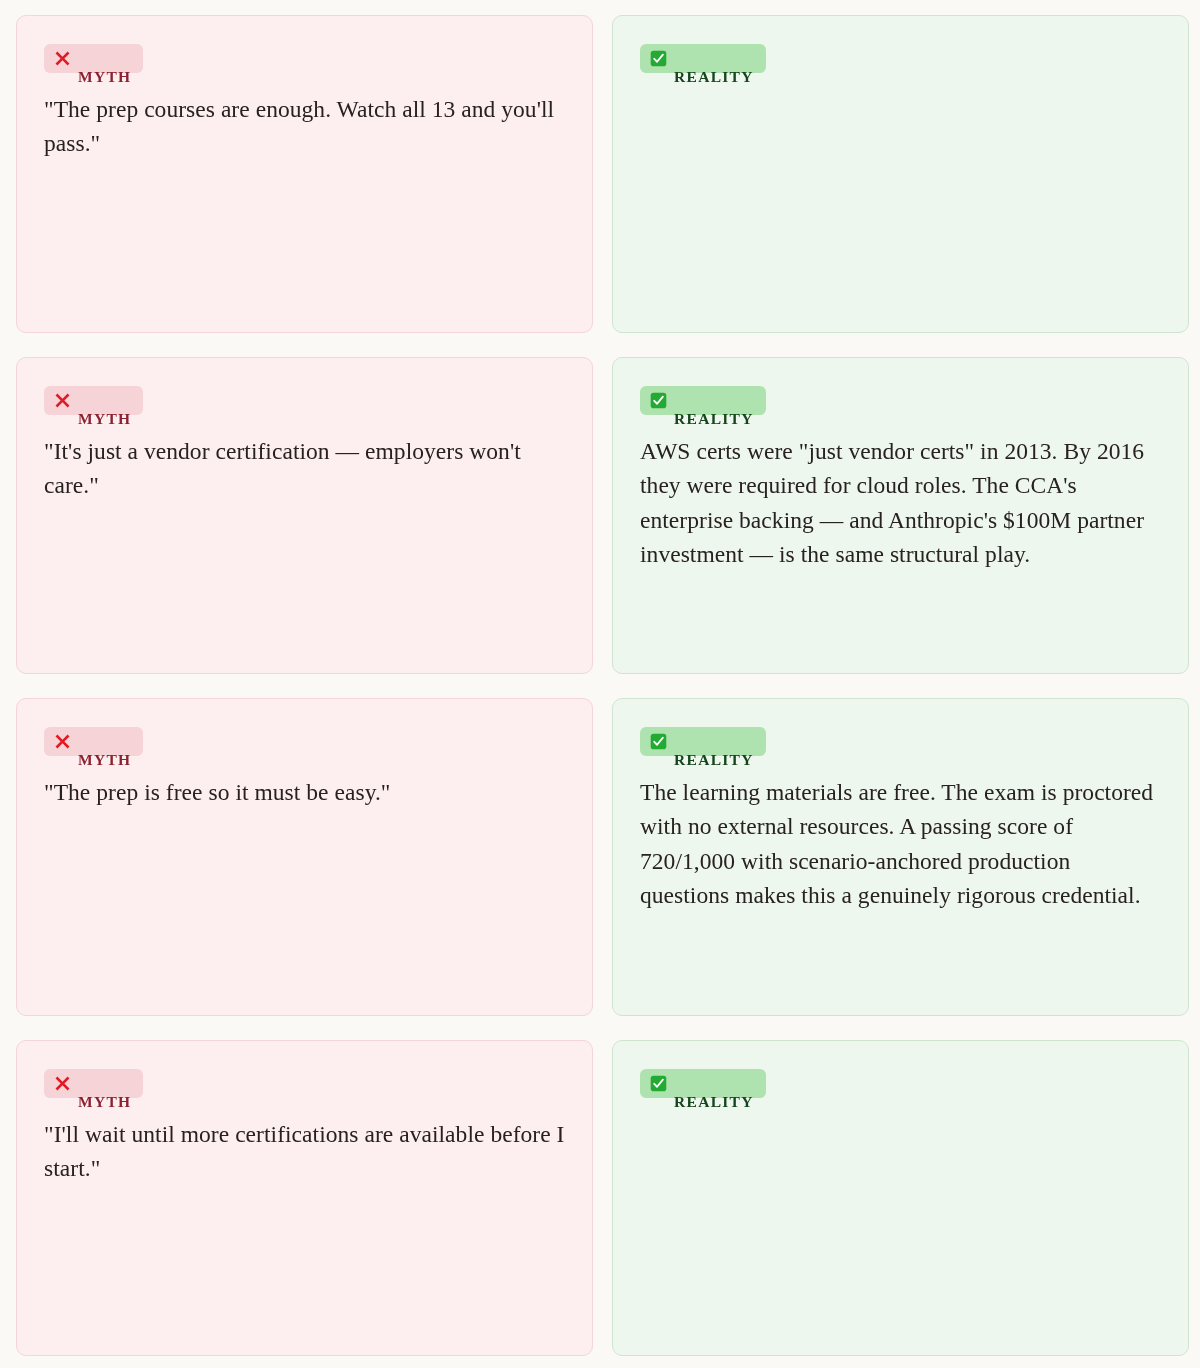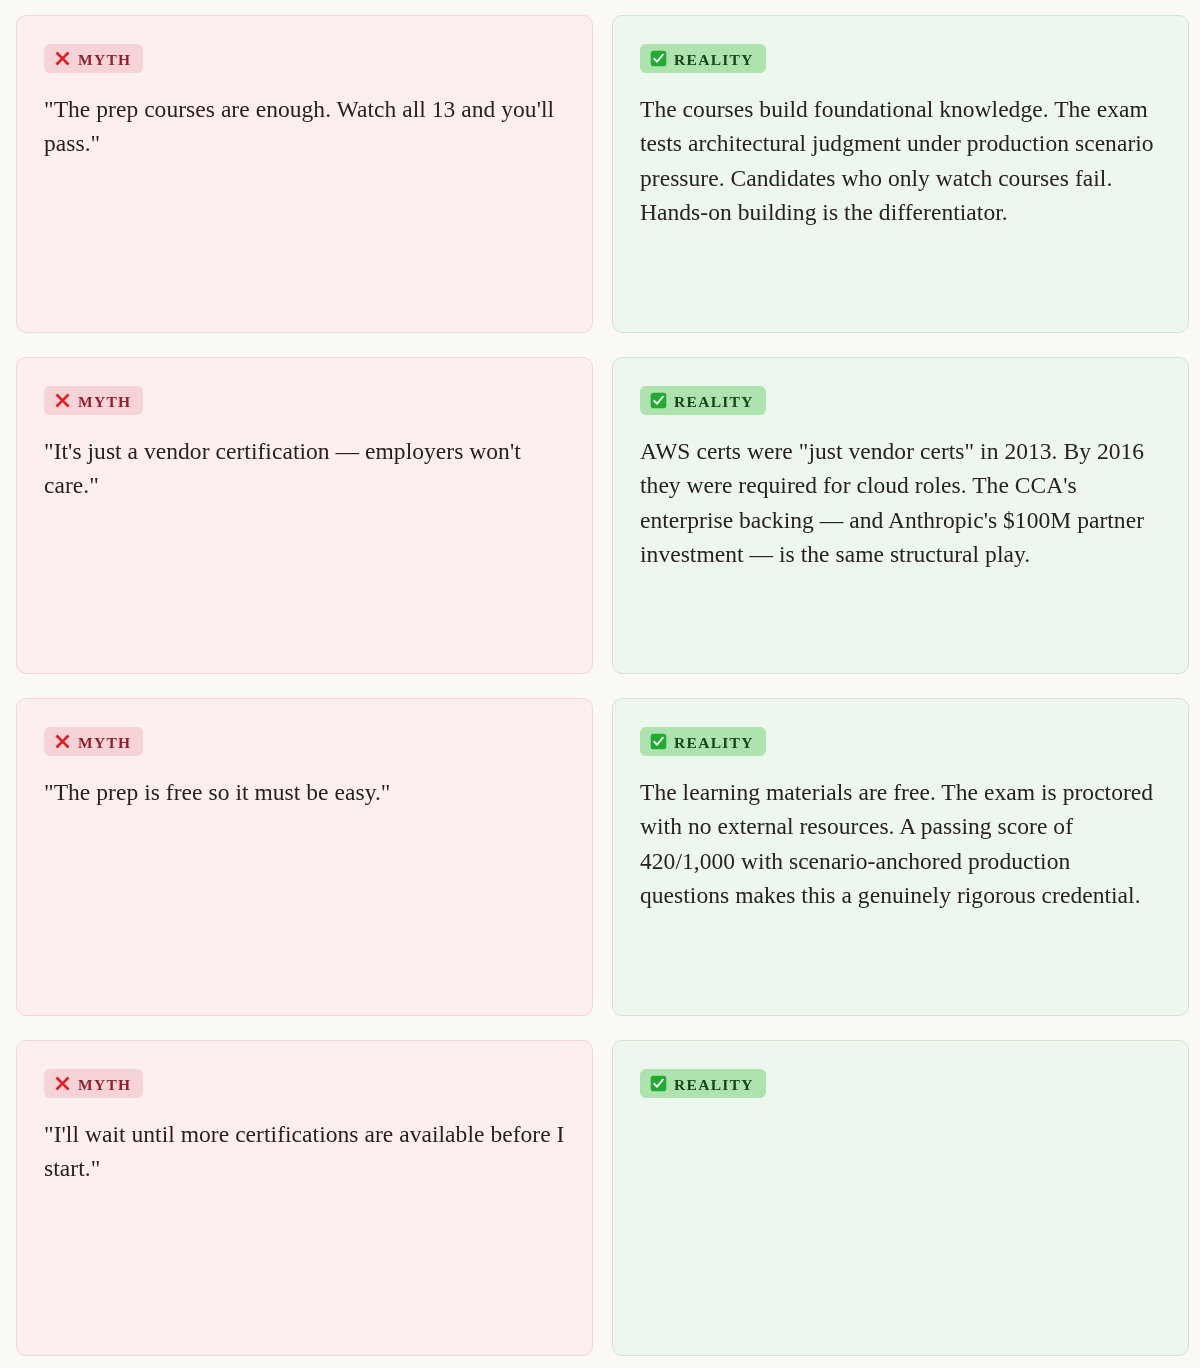--- a/index.html
+++ b/index.html
@@ -74,21 +74,21 @@
     color: #8c2230;
   }
 
   .badge.reality-badge {
     background: #aee2ae;
     color: #16451d;
   }
 
   .badge-label {
     position: relative;
-    top: 1px;
+    top: 18px;
   }
 
   .badge-icon {
     display: inline-flex;
     align-items: center;
     justify-content: center;
     line-height: 1;
   }
 
   .x-icon {
@@ -130,21 +130,20 @@
   <div class="card reality row-1">
     <span class="badge reality-badge">
       <span class="badge-icon">
         <svg class="check-icon" viewBox="0 0 24 24" aria-hidden="true">
           <rect x="1" y="1" width="22" height="22" rx="4" fill="#22aa33"></rect>
           <path d="M6 12.4 L10 16.6 L18.2 6.6" fill="none" stroke="#ffffff" stroke-width="2.6" stroke-linecap="round" stroke-linejoin="round"></path>
         </svg>
       </span>
       <span class="badge-label">REALITY</span>
     </span>
-    <p class="card-text">The courses build foundational knowledge. The exam tests architectural judgment under production scenario pressure. Candidates who only watch courses fail. Hands-on building is the differentiator.</p>
   </div>
 
   <div class="card myth row-2">
     <span class="badge myth-badge">
       <span class="badge-icon">
         <svg class="x-icon" viewBox="0 0 24 24" aria-hidden="true">
           <path d="M4.8 2.2 L12 9.4 L19.2 2.2 L21.8 4.8 L14.6 12 L21.8 19.2 L19.2 21.8 L12 14.6 L4.8 21.8 L2.2 19.2 L9.4 12 L2.2 4.8 Z" fill="#e01b24"></path>
         </svg>
       </span>
       <span class="badge-label">MYTH</span>
@@ -180,21 +179,21 @@
   <div class="card reality row-3">
     <span class="badge reality-badge">
       <span class="badge-icon">
         <svg class="check-icon" viewBox="0 0 24 24" aria-hidden="true">
           <rect x="1" y="1" width="22" height="22" rx="4" fill="#22aa33"></rect>
           <path d="M6 12.4 L10 16.6 L18.2 6.6" fill="none" stroke="#ffffff" stroke-width="2.6" stroke-linecap="round" stroke-linejoin="round"></path>
         </svg>
       </span>
       <span class="badge-label">REALITY</span>
     </span>
-    <p class="card-text">The learning materials are free. The exam is proctored with no external resources. A passing score of 420/1,000 with scenario-anchored production questions makes this a genuinely rigorous credential.</p>
+    <p class="card-text">The learning materials are free. The exam is proctored with no external resources. A passing score of 720/1,000 with scenario-anchored production questions makes this a genuinely rigorous credential.</p>
   </div>
 
   <div class="card myth row-4">
     <span class="badge myth-badge">
       <span class="badge-icon">
         <svg class="x-icon" viewBox="0 0 24 24" aria-hidden="true">
           <path d="M4.8 2.2 L12 9.4 L19.2 2.2 L21.8 4.8 L14.6 12 L21.8 19.2 L19.2 21.8 L12 14.6 L4.8 21.8 L2.2 19.2 L9.4 12 L2.2 4.8 Z" fill="#e01b24"></path>
         </svg>
       </span>
       <span class="badge-label">MYTH</span>

